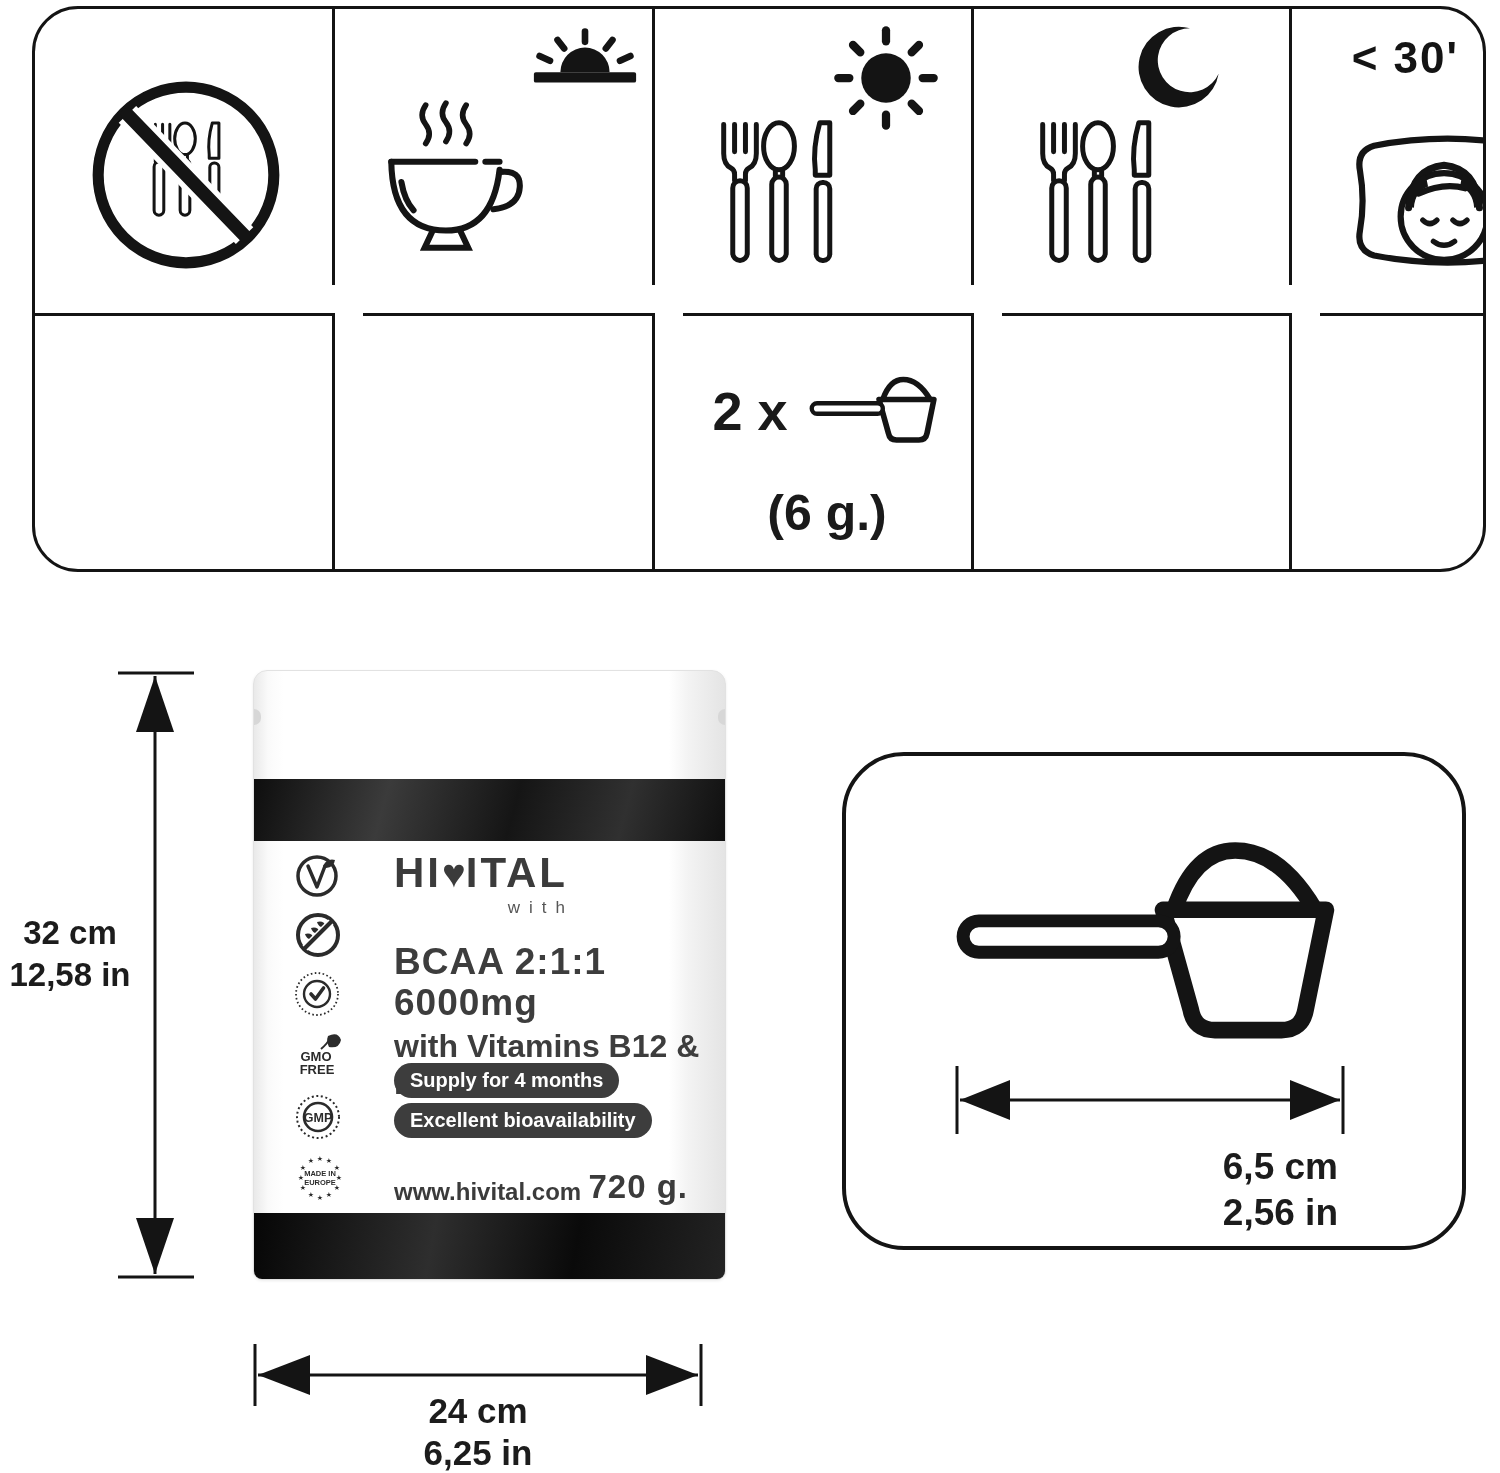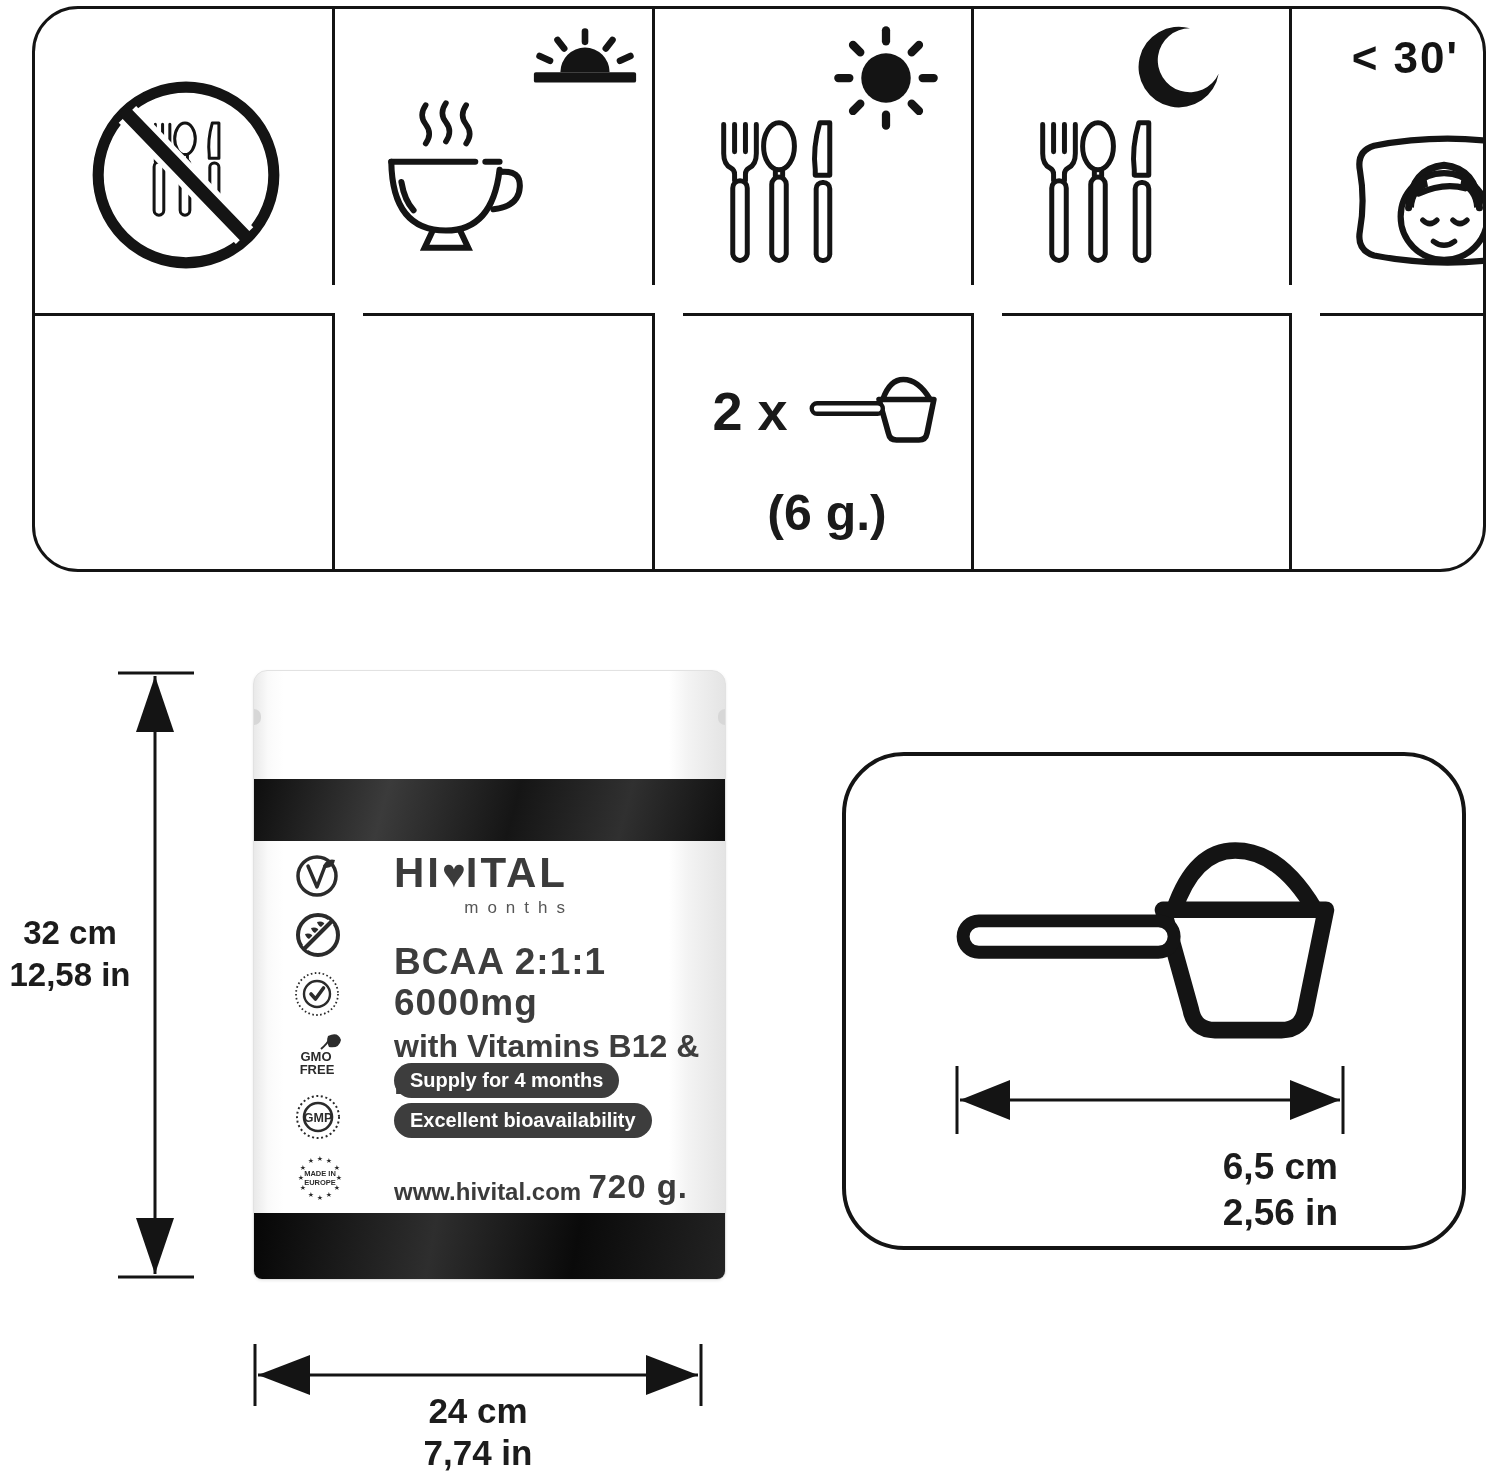--- a/index.html
+++ b/index.html
@@ -198,21 +198,21 @@
     <div>32 cm</div>
     <div>12,58 in</div>
   </div>
 
   <div class="pouch">
     <div class="notch ln"></div>
     <div class="notch rn"></div>
     <div class="bandtop"></div>
 
     <div class="logo"><span>HI</span><span class="heart">♥</span><span>ITAL</span></div>
-    <div class="logosub">months</div>
+    <div class="logosub">with</div>
 
     <svg class="badge" style="top:182px" width="46" height="46" viewBox="0 0 46 46" aria-label="Vegan">
       <circle cx="23" cy="23" r="19" fill="none" stroke="#2b2b2b" stroke-width="3.5"></circle>
       <path d="M14,13 L23,34 L31,13" fill="none" stroke="#2b2b2b" stroke-width="3.5" stroke-linecap="round" stroke-linejoin="round"></path>
       <path d="M29,13 Q33,5 41,7 Q40,14 32,15 Z" fill="#2b2b2b"></path>
     </svg>
     <svg class="badge" style="top:240px" width="48" height="48" viewBox="0 0 48 48" aria-label="Gluten Free">
       <circle cx="24" cy="24" r="20" fill="none" stroke="#2b2b2b" stroke-width="4"></circle>
       <path d="M15,33 Q24,24 33,15" fill="none" stroke="#2b2b2b" stroke-width="3"></path>
       <path d="M20,28 q-7,2 -9,-5 q7,-2 9,5 Z" fill="#2b2b2b"></path>
@@ -270,21 +270,21 @@
 
   <svg class="abs" style="left:250px;top:1342px" width="456" height="66" viewBox="0 0 456 66">
     <line x1="5" y1="2" x2="5" y2="64" stroke="#141414" stroke-width="3"></line>
     <line x1="451" y1="2" x2="451" y2="64" stroke="#141414" stroke-width="3"></line>
     <line x1="8" y1="33" x2="448" y2="33" stroke="#141414" stroke-width="3"></line>
     <polygon points="8,33 60,13 60,53" fill="#141414"></polygon>
     <polygon points="448,33 396,13 396,53" fill="#141414"></polygon>
   </svg>
   <div class="dimlabel dimw">
     <div>24 cm</div>
-    <div>7,74 in</div>
+    <div>6,25 in</div>
   </div>
 
   <div class="scoopbox">
     <svg class="abs" style="left:106px;top:72px" width="398" height="232" viewBox="0 0 215 125">
       <path d="M120,44 Q131,12 153,12 Q177,12 196,44" fill="#ffffff" stroke="#141414" stroke-width="9"></path>
       <path d="M114,44 L202,44 L191,98 Q189,109 178,109 L142,109 Q131,109 129,98 Z" fill="#ffffff" stroke="#141414" stroke-width="9" stroke-linejoin="round"></path>
       <rect x="6" y="50" width="114" height="17" rx="8.5" fill="#ffffff" stroke="#141414" stroke-width="7"></rect>
     </svg>
     <svg class="abs" style="left:106px;top:308px" width="396" height="72" viewBox="0 0 396 72">
       <line x1="5" y1="2" x2="5" y2="70" stroke="#141414" stroke-width="3"></line>

